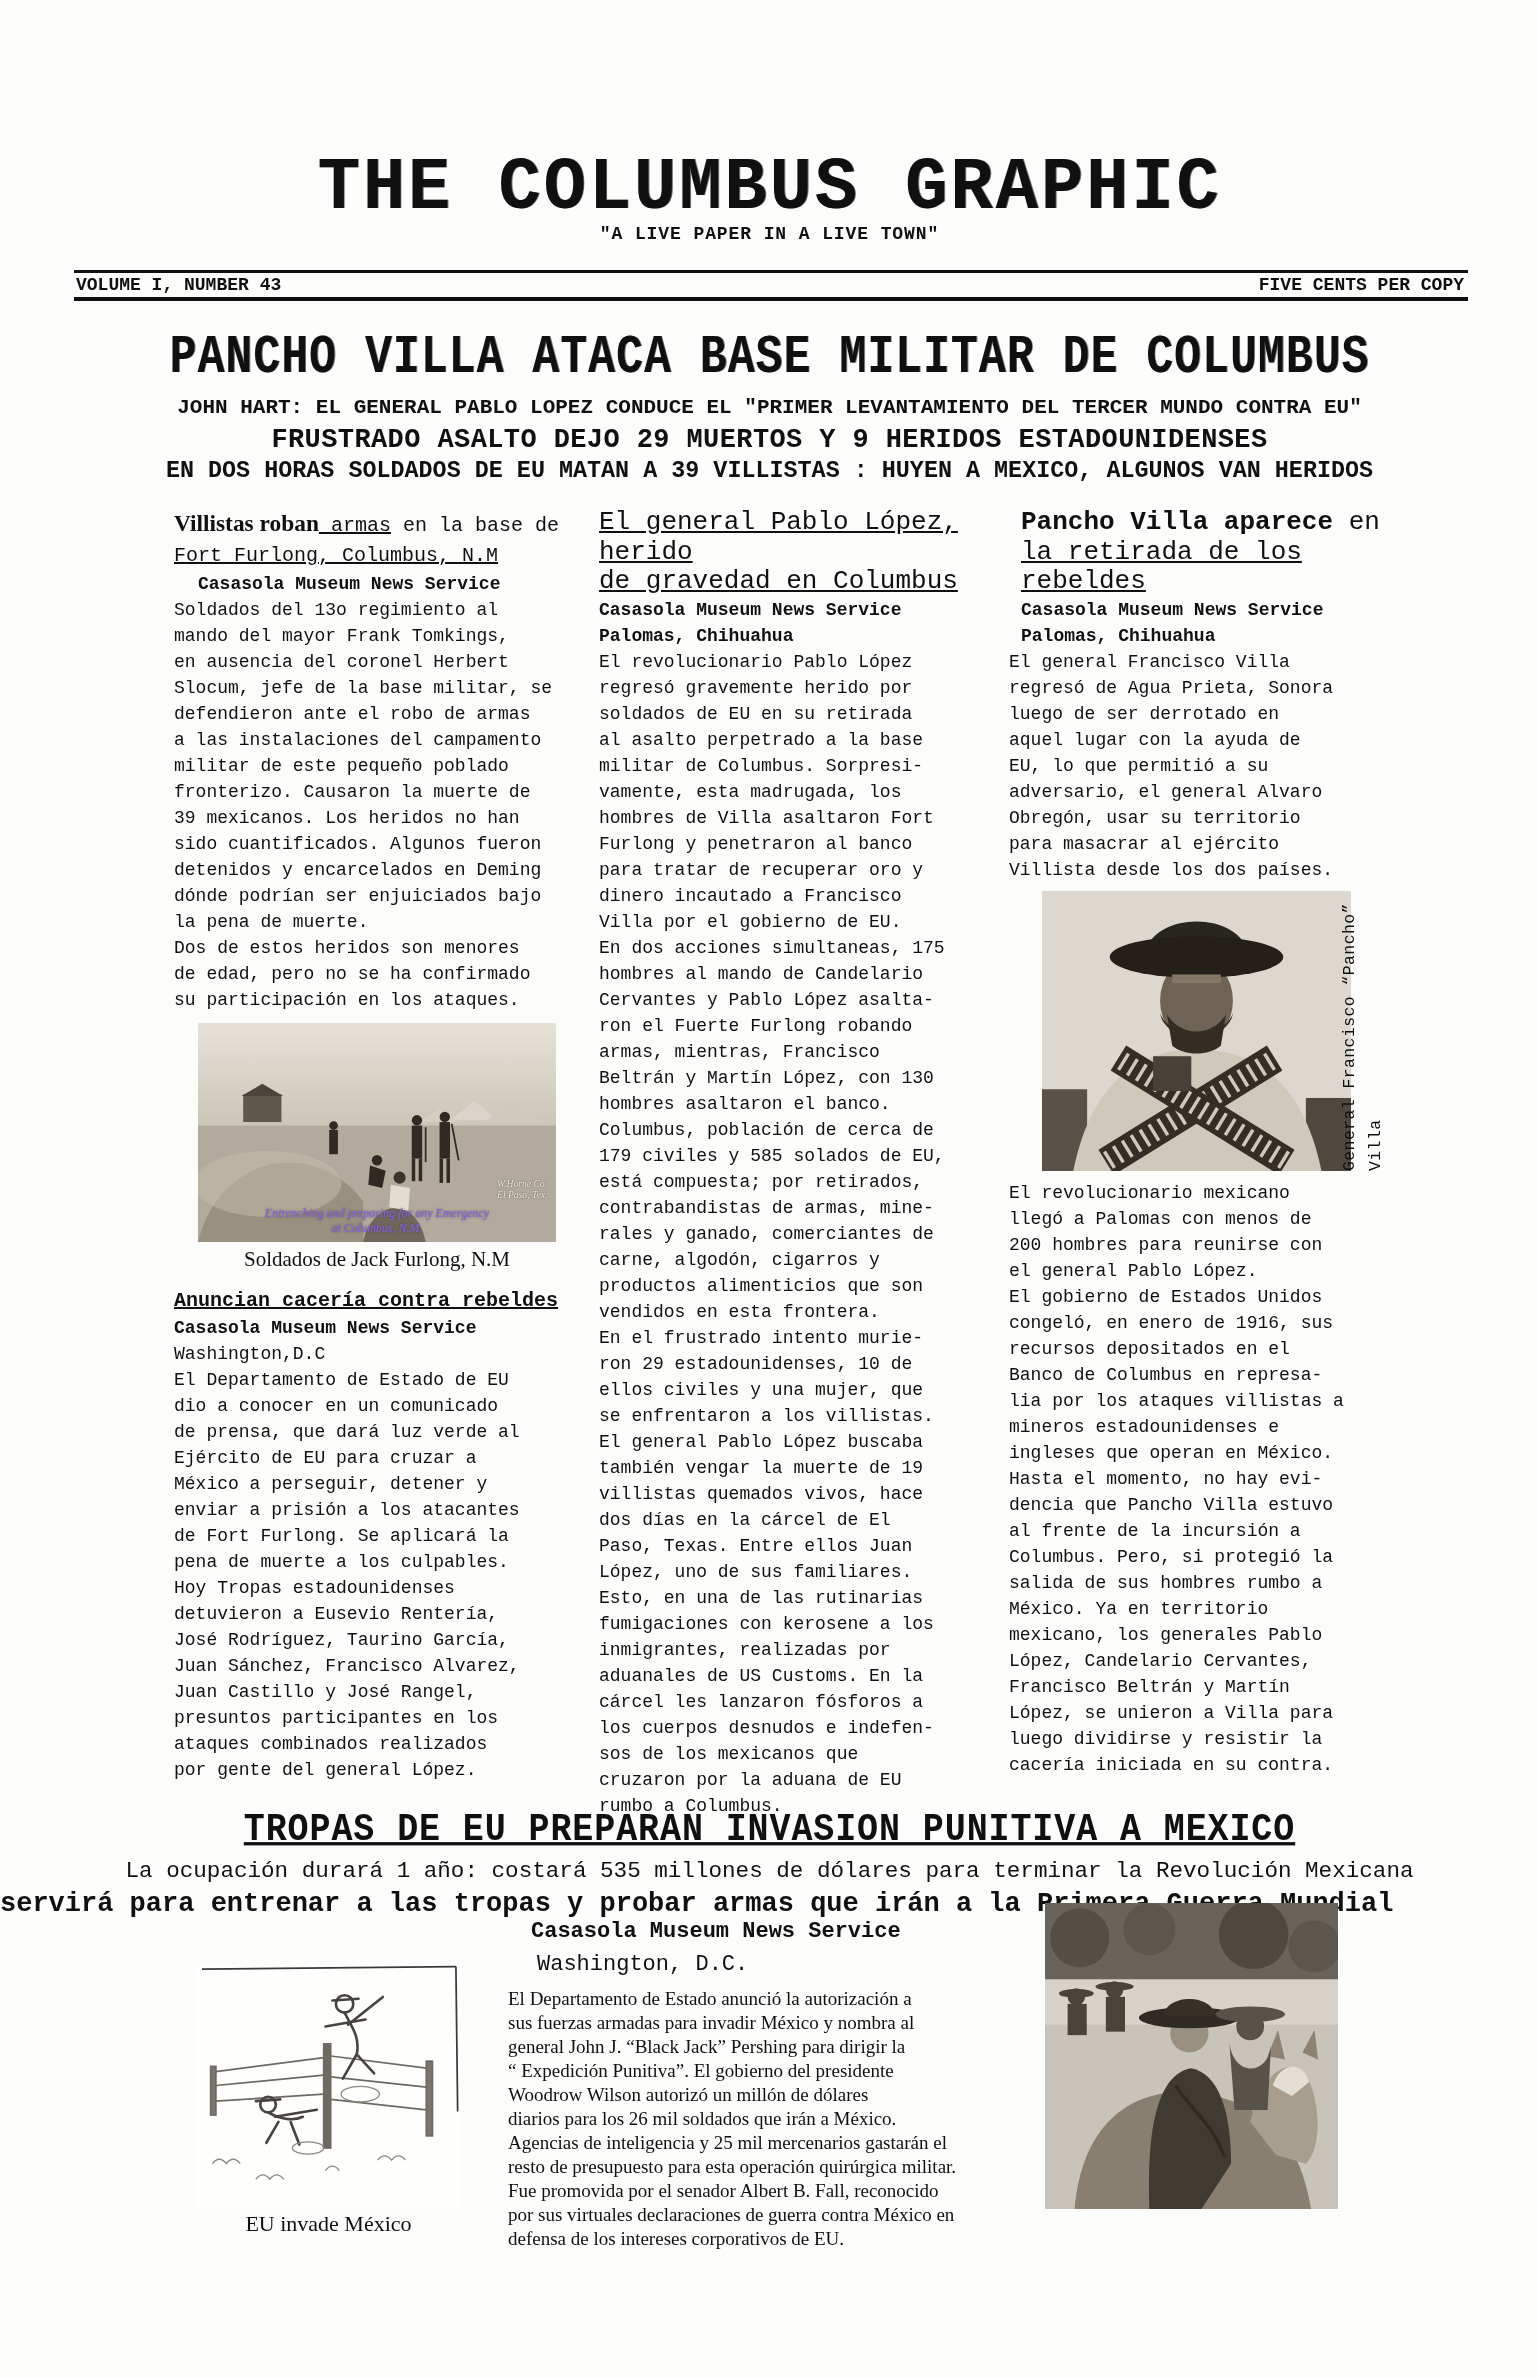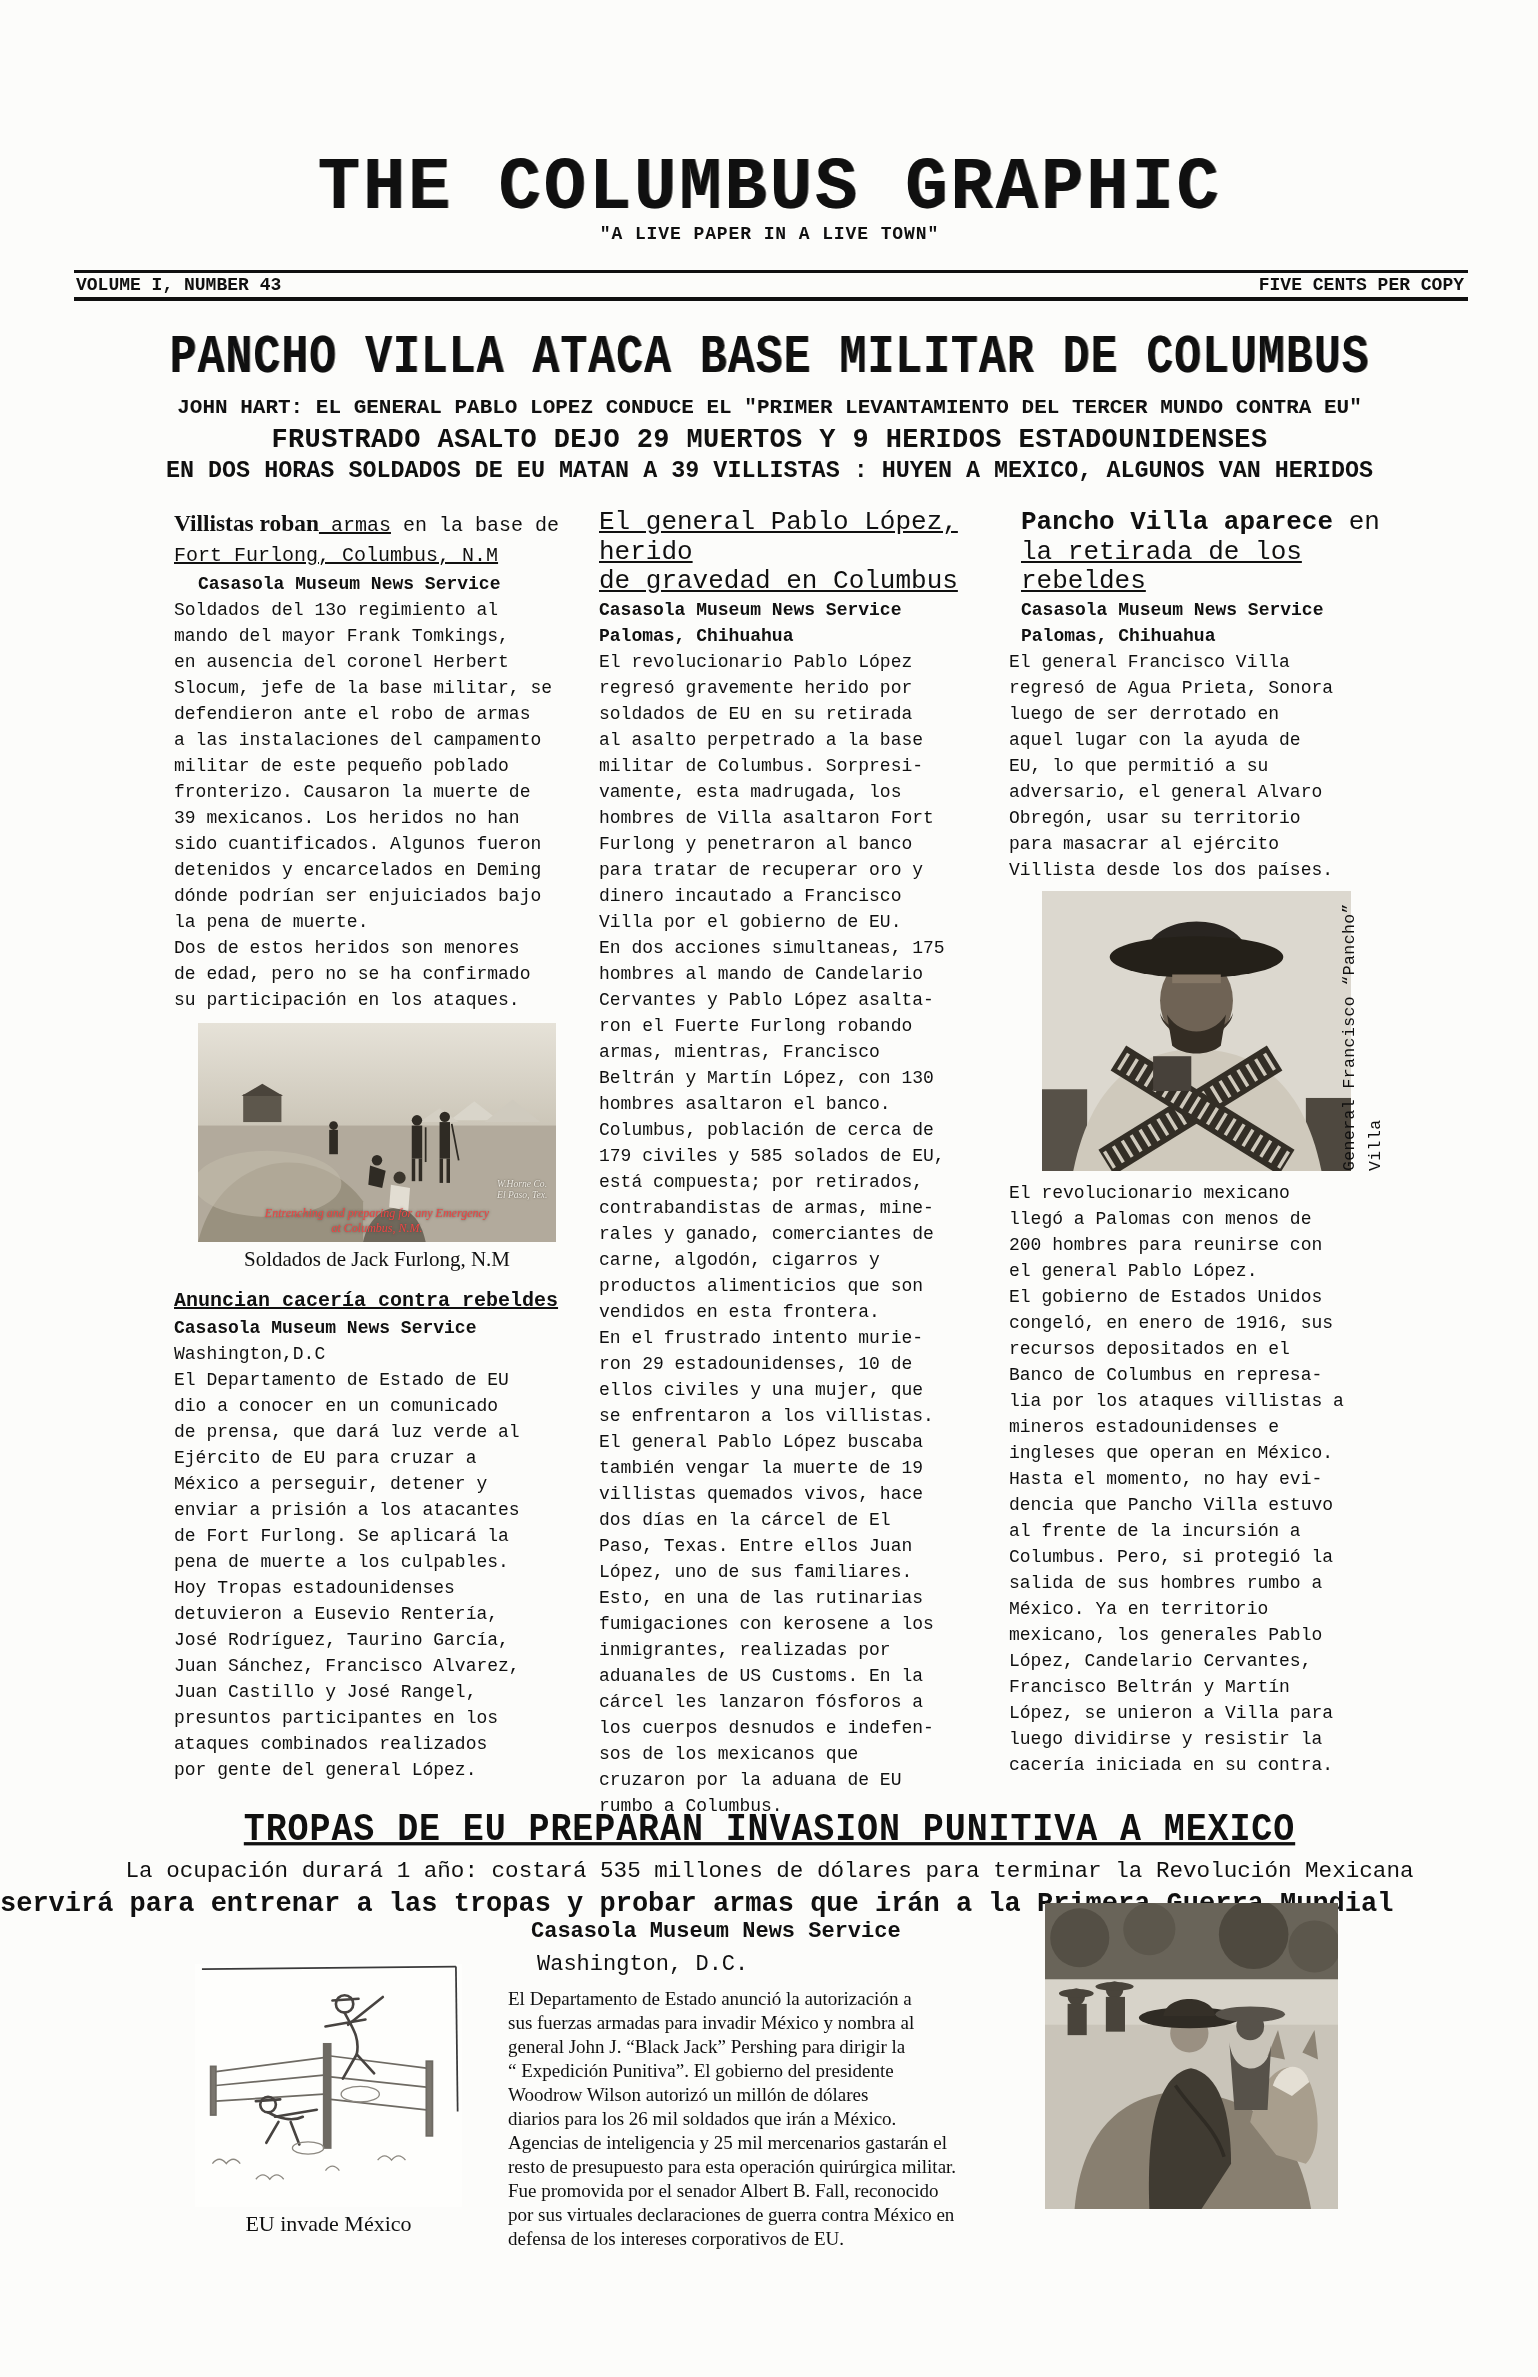--- a/index.html
+++ b/index.html
@@ -52,21 +52,21 @@
   .indent1 { padding-left:24px; }
   .indent2 { padding-left:12px; }
   .col .plain-head { font-size:26px; line-height:29.5px; font-weight:normal; }
 
   .photo-wrap { position:relative; }
   #fort-photo { margin:10.4px 0 0 24px; width:358px; height:219px; }
   #fort-photo svg { display:block; width:100%; height:100%; }
   .fort-overlay {
     position:absolute; left:0; right:0; bottom:7px; text-align:center;
     font-family:"Liberation Serif", serif; font-style:italic;
-    font-size:12px; line-height:14.8px; color:#ef4444; text-shadow:0 0 2.6px #4a443a;
+    font-size:12px; line-height:14.8px; color:#8b5cf6; text-shadow:0 0 2.6px #4a443a;
     white-space:pre-line;
   }
   .fort-credit {
     position:absolute; right:8.7px; bottom:42px; font-family:"Liberation Serif", serif;
     font-style:italic; font-size:9.6px; line-height:11.3px; color:#efece4; text-shadow:0 0 1.7px #4a443a;
     white-space:pre-line; text-align:left;
   }
   .photo-caption { margin-left:24px; width:358px; text-align:center; font-family:"Liberation Serif", serif; font-size:21px; line-height:26px; margin-top:3.5px; }
 
   #villa-wrap { position:relative; margin:8.7px 0 8.7px 33px; width:347px; height:280px; }

